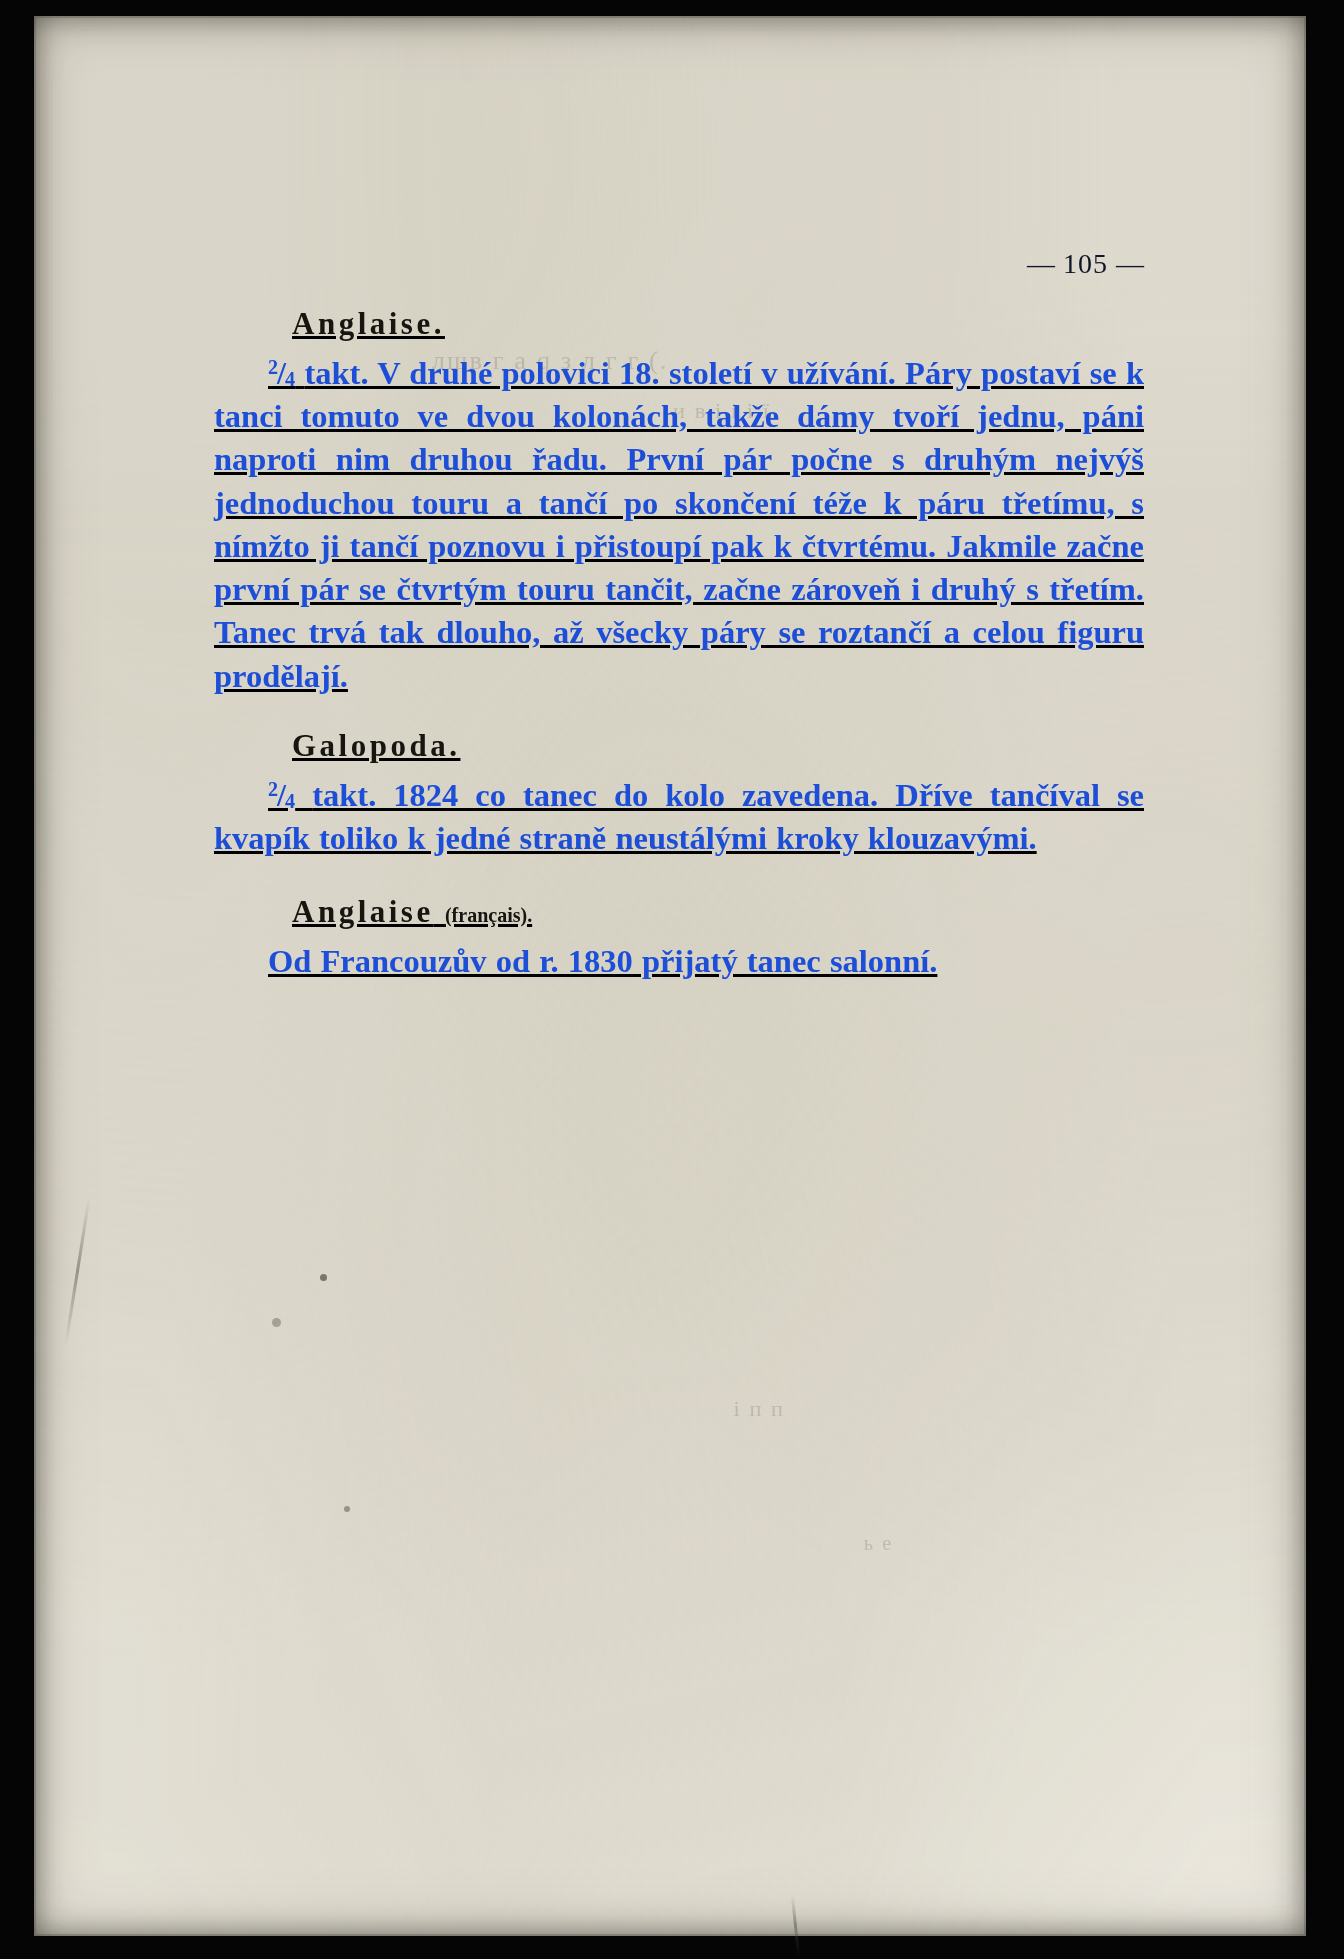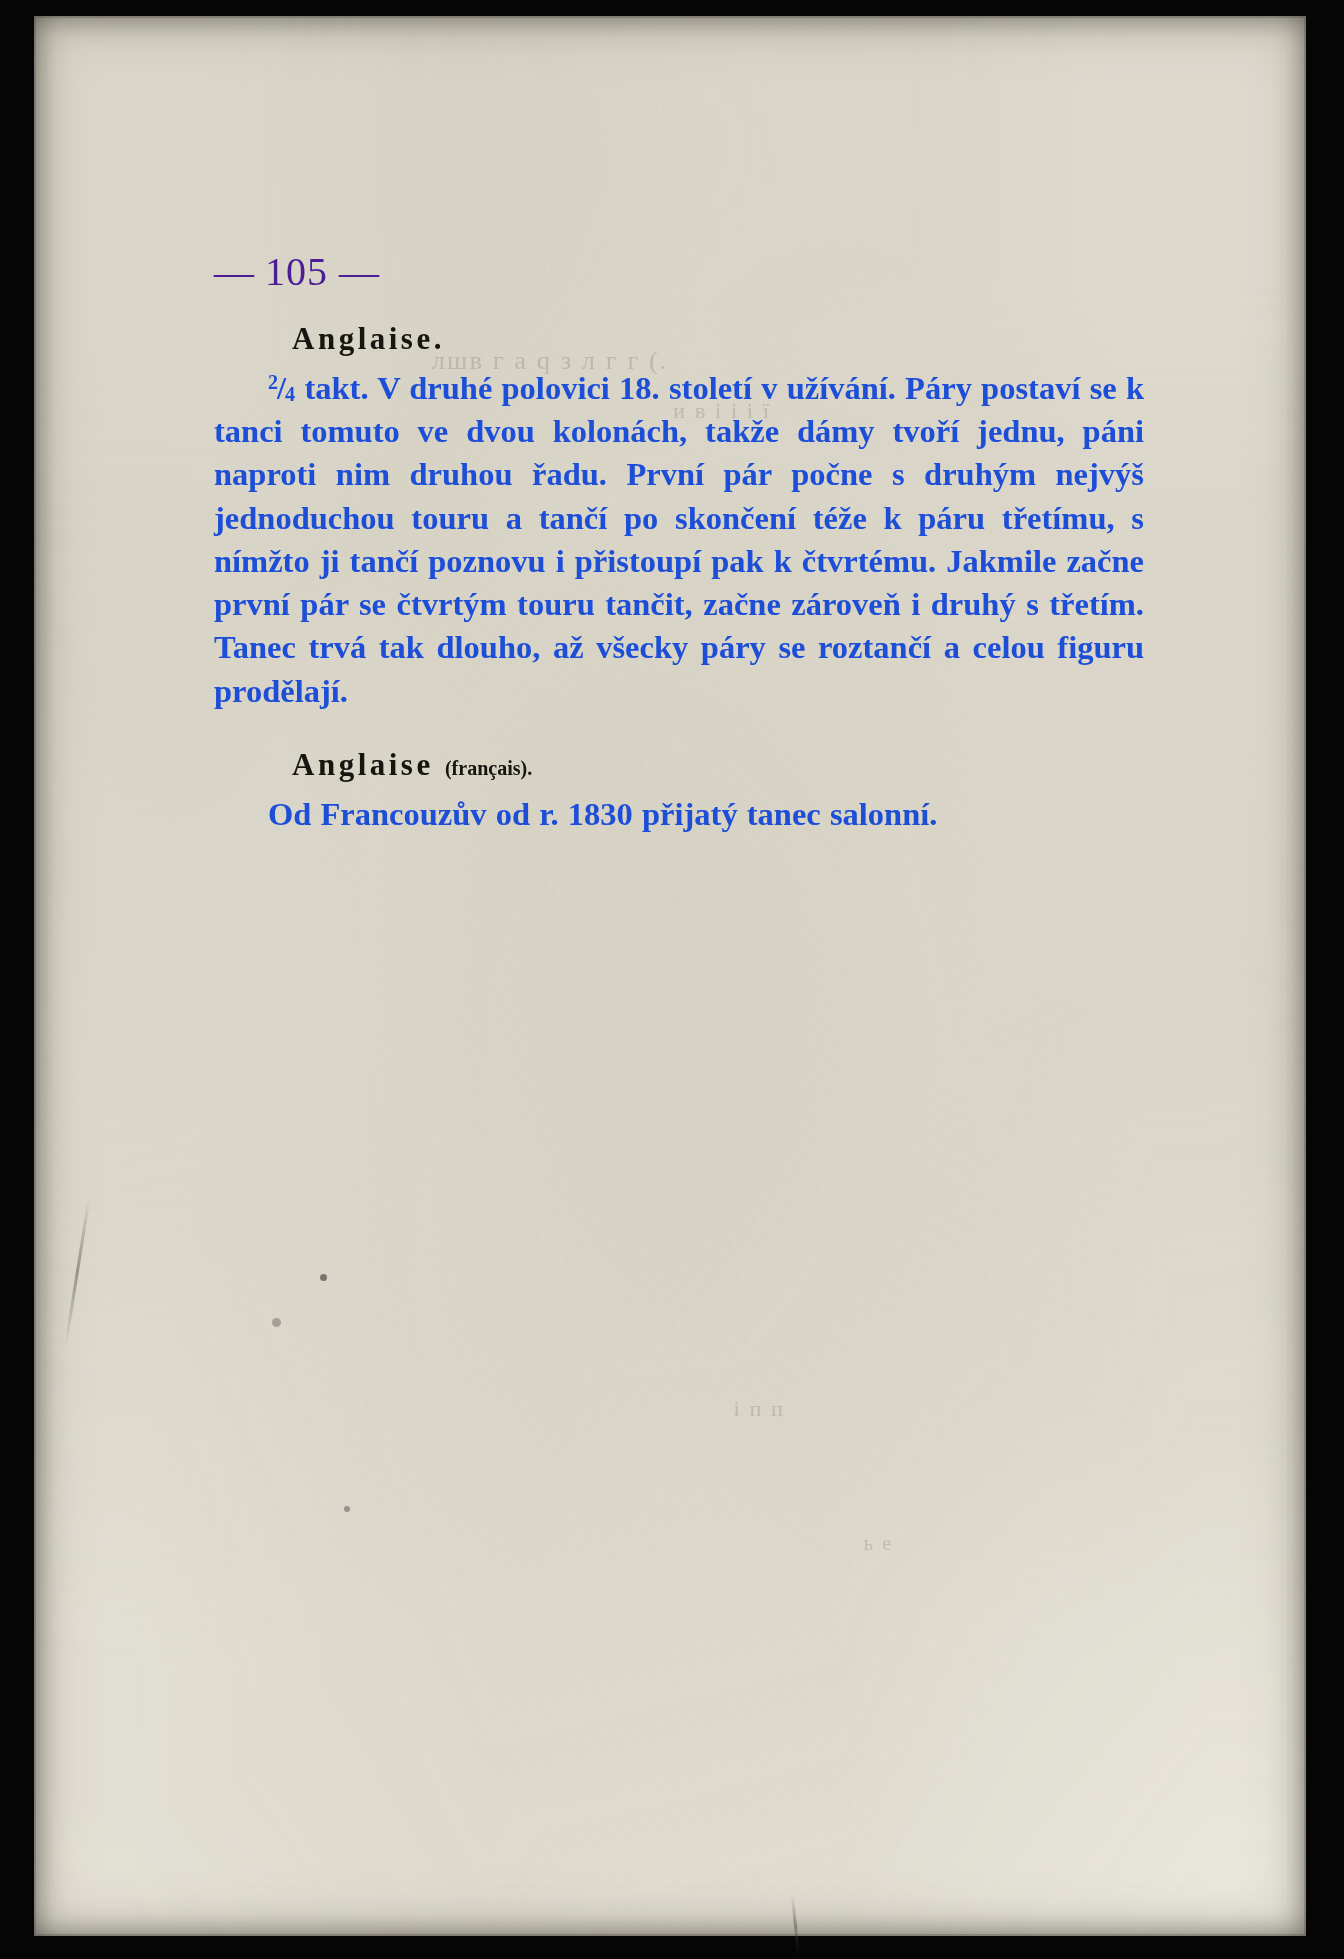--- a/index.html
+++ b/index.html
@@ -76,29 +76,29 @@
   .ghost.g4 { left: 830px; top: 1516px; font-size: 20px; }
 
   .content {
     position: absolute;
     left: 180px;
     top: 0;
     width: 930px;
   }
 
   .folio {
-    text-align: left;
-    font-size: 40px;
-    color: #4c1d95;
+    text-align: right;
+    font-size: 28px;
+    color: #0f172a;
     margin-top: 232px;
     letter-spacing: 1px;
   }
   .folio .dash { letter-spacing: 0; }
 
-  .block { margin-top: 26px; }
+  .block { margin-top: 26px; text-decoration: underline; }
 
   .heading {
     font-size: 31px;
     font-weight: bold;
     color: #17150f;
     letter-spacing: 3.5px;
     margin-left: 78px;
     margin-bottom: 2px;
   }
   .heading .plain {
@@ -178,20 +178,27 @@
 
       <div class="block">
         <div class="heading">Anglaise.</div>
         <p class="para">
           <span class="frac"><sup>2</sup><span class="slash">/</span><sub>4</sub></span>
           <span>takt. V druhé polovici 18. století v užívání. Páry postaví se k tanci tomuto ve dvou kolonách, takže dámy tvoří jednu, páni naproti nim druhou řadu. První pár počne s druhým nejvýš jednoduchou touru a tančí po skončení téže k páru třetímu, s nímžto ji tančí poznovu i přistoupí pak k čtvrtému. Jakmile začne první pár se čtvrtým touru tančit, začne zároveň i druhý s třetím. Tanec trvá tak dlouho, až všecky páry se roztančí a celou figuru prodělají.</span>
         </p>
       </div>
 
 
+      <div class="block" style="margin-top:30px;">
+        <div class="heading">Galopoda.</div>
+        <p class="para">
+          <span class="frac"><sup>2</sup><span class="slash">/</span><sub>4</sub></span>
+          <span>takt. 1824 co tanec do kolo zavedena. Dříve tančíval se kvapík toliko k jedné straně neustálými kroky klouzavými.</span>
+        </p>
+      </div>
 
       <div class="block" style="margin-top:34px;">
         <div class="heading">
           <span>Anglaise</span>
           <span class="plain" style="letter-spacing:0; font-size:20px;">(français).</span>
         </div>
         <p class="para">
           <span>Od Francouzův od r. 1830 přijatý tanec salonní.</span>
         </p>
       </div>

